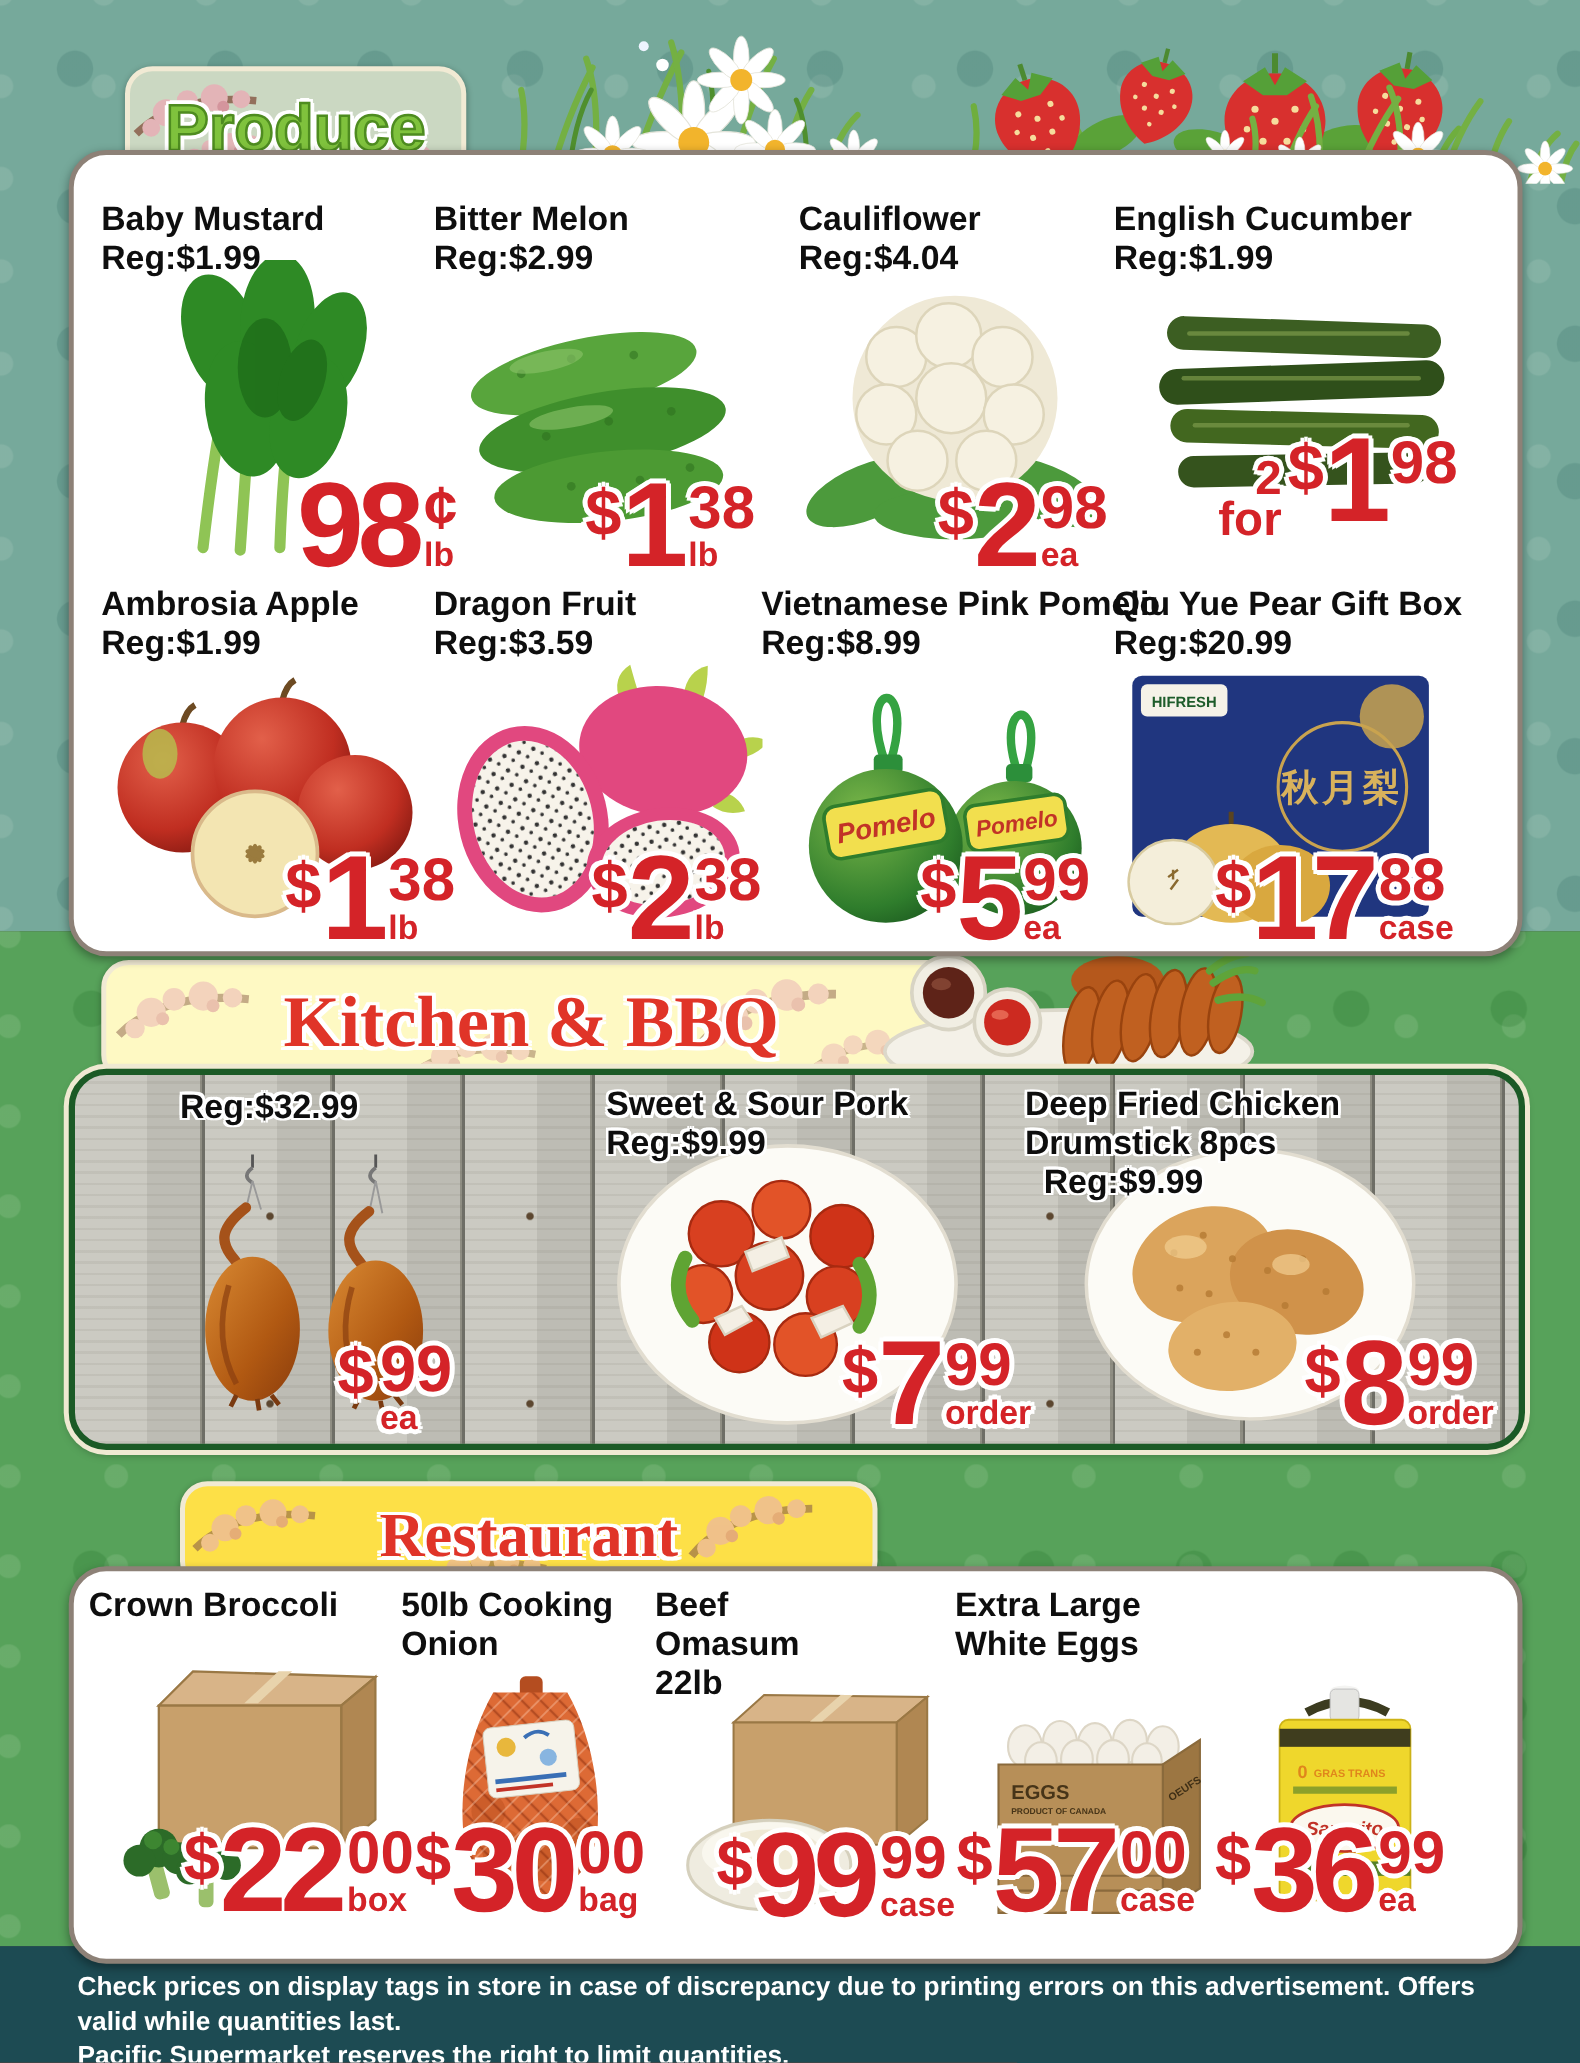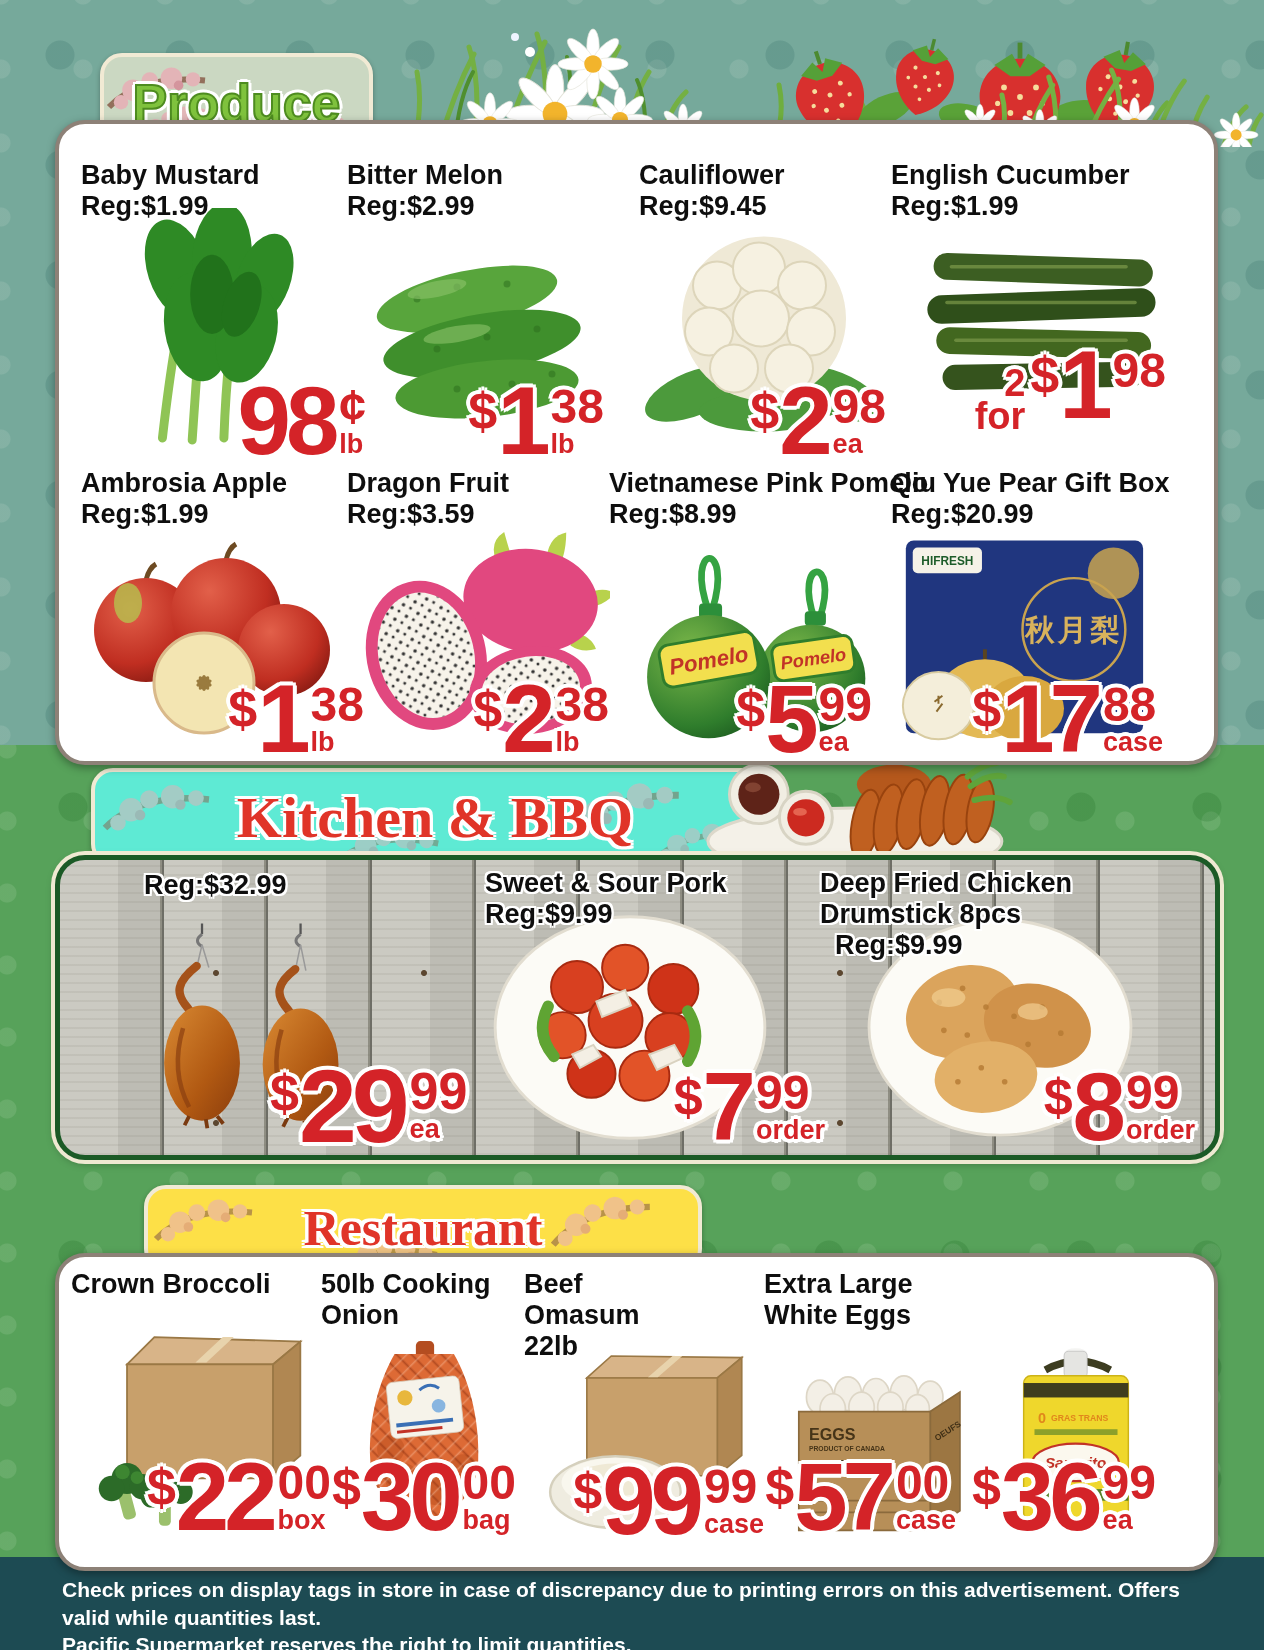--- a/index.html
+++ b/index.html
@@ -30,21 +30,21 @@
   .panel-rest{left:55px;top:1253px;width:1155px;height:310px;background:#fff;border:4px solid #8d8177;}
   
   .banner{position:absolute;z-index:1;border:4px solid #f1ead4;border-radius:22px;overflow:hidden;
           box-shadow:0 2px 5px rgba(0,0,0,.3);}
   .banner .bfill{position:absolute;inset:0;width:100%;height:100%;}
   .banner-label{position:absolute;inset:0;display:flex;align-items:center;justify-content:center;
           z-index:1;font-weight:bold;white-space:nowrap;}
   .banner-produce{left:100px;top:53px;width:265px;height:92px;background:#cbd8c2;}
   .produce-title{font-size:52px;color:#7fc23d;-webkit-text-stroke:2px #4e8c20;
      text-shadow:4px 0 0 #fff,-4px 0 0 #fff,0 4px 0 #fff,0 -4px 0 #fff,3px 3px 0 #fff,-3px -3px 0 #fff,3px -3px 0 #fff,-3px 3px 0 #fff;}
-  .banner-bbq{left:91px;top:768px;width:680px;height:90px;background:#5eead4;}
+  .banner-bbq{left:81px;top:768px;width:680px;height:90px;background:#fef9c3;}
   .banner-rest{left:100px;top:1185px;width:550px;height:78px;background:#fde047;margin-left:44px;}
   .red-title{font-family:"Liberation Serif",serif;color:#e03428;
      text-shadow:3px 0 0 #fff,-3px 0 0 #fff,0 3px 0 #fff,0 -3px 0 #fff,3px 3px 0 #fff,-3px -3px 0 #fff,3px -3px 0 #fff,-3px 3px 0 #fff;}
   .bbq-title{font-size:58px;}
   .rest-title{font-size:50px;}
   .deco{position:absolute;z-index:1;}
   .duck-plate{z-index:2;}
   
   .card{position:absolute;}
   .pname{position:relative;z-index:1;font-size:27px;font-weight:bold;color:#0e0e0e;line-height:1.14;}
@@ -276,21 +276,21 @@
         <span class="p-main">1</span>
         <span class="p-col">
             <span class="p-sup">38</span>
             <span class="p-unit">lb</span>
           </span>
       </div>
     </article>
 
     <article class="card" style="left:580px;top:36px;width:262px;height:302px">
       <div class="pname">Cauliflower</div>
-      <div class="pname">Reg:$9.45</div>
+      <div class="pname">Reg:$4.04</div>
       <svg class="pimg" style="left:0;top:52px;width:250px;height:228px" viewBox="0 0 250 225">
         <g fill="#4c9a3c">
           <ellipse cx="55" cy="180" rx="52" ry="22" transform="rotate(-22 55 180)"></ellipse>
           <ellipse cx="195" cy="180" rx="52" ry="22" transform="rotate(22 195 180)"></ellipse>
           <ellipse cx="125" cy="198" rx="65" ry="20"></ellipse>
         </g>
         <circle cx="125" cy="105" r="82" fill="#efe9d6"></circle>
         <g fill="#f6f1e1" stroke="#ddd5ba" stroke-width="2">
           <circle cx="78" cy="72" r="24"></circle>
             <circle cx="120" cy="55" r="26"></circle>
@@ -507,21 +507,20 @@
         <ellipse cx="95" cy="188" rx="50" ry="76" fill="url(#dg)"></ellipse>
         <path d="M70,142 C58,182 62,216 78,246" stroke="#8a3f0f" stroke-width="6" fill="none" opacity=".7"></path>
         <path d="M78,258 l-6,12 M100,262 l2,12 M115,258 l8,10" stroke="#7a3a10" stroke-width="5"></path>
         <path d="M218,64 C192,84 194,98 204,112 C214,124 222,136 220,154" fill="none" stroke="#a5521a" stroke-width="11" stroke-linecap="round"></path>
         <ellipse cx="225" cy="190" rx="50" ry="74" fill="url(#dg)"></ellipse>
         <path d="M200,144 C188,184 192,218 208,248" stroke="#8a3f0f" stroke-width="6" fill="none" opacity=".7"></path>
         <path d="M208,260 l-6,12 M230,264 l2,10 M245,258 l8,10" stroke="#7a3a10" stroke-width="5"></path>
       </svg>
       <div class="price lg" style="left:150px;bottom:0">
         <span class="p-dollar">$</span>
-        <span class="p-main">29</span>
         <span class="p-col">
             <span class="p-sup">99</span>
             <span class="p-unit">ea</span>
           </span>
       </div>
     </article>
 
     <article class="card" style="left:415px;top:8px;width:345px;height:280px">
       <div class="pname ow" style="margin-left:10px">Sweet &amp; Sour Pork</div>
       <div class="pname ow" style="margin-left:10px">Reg:$9.99</div>

